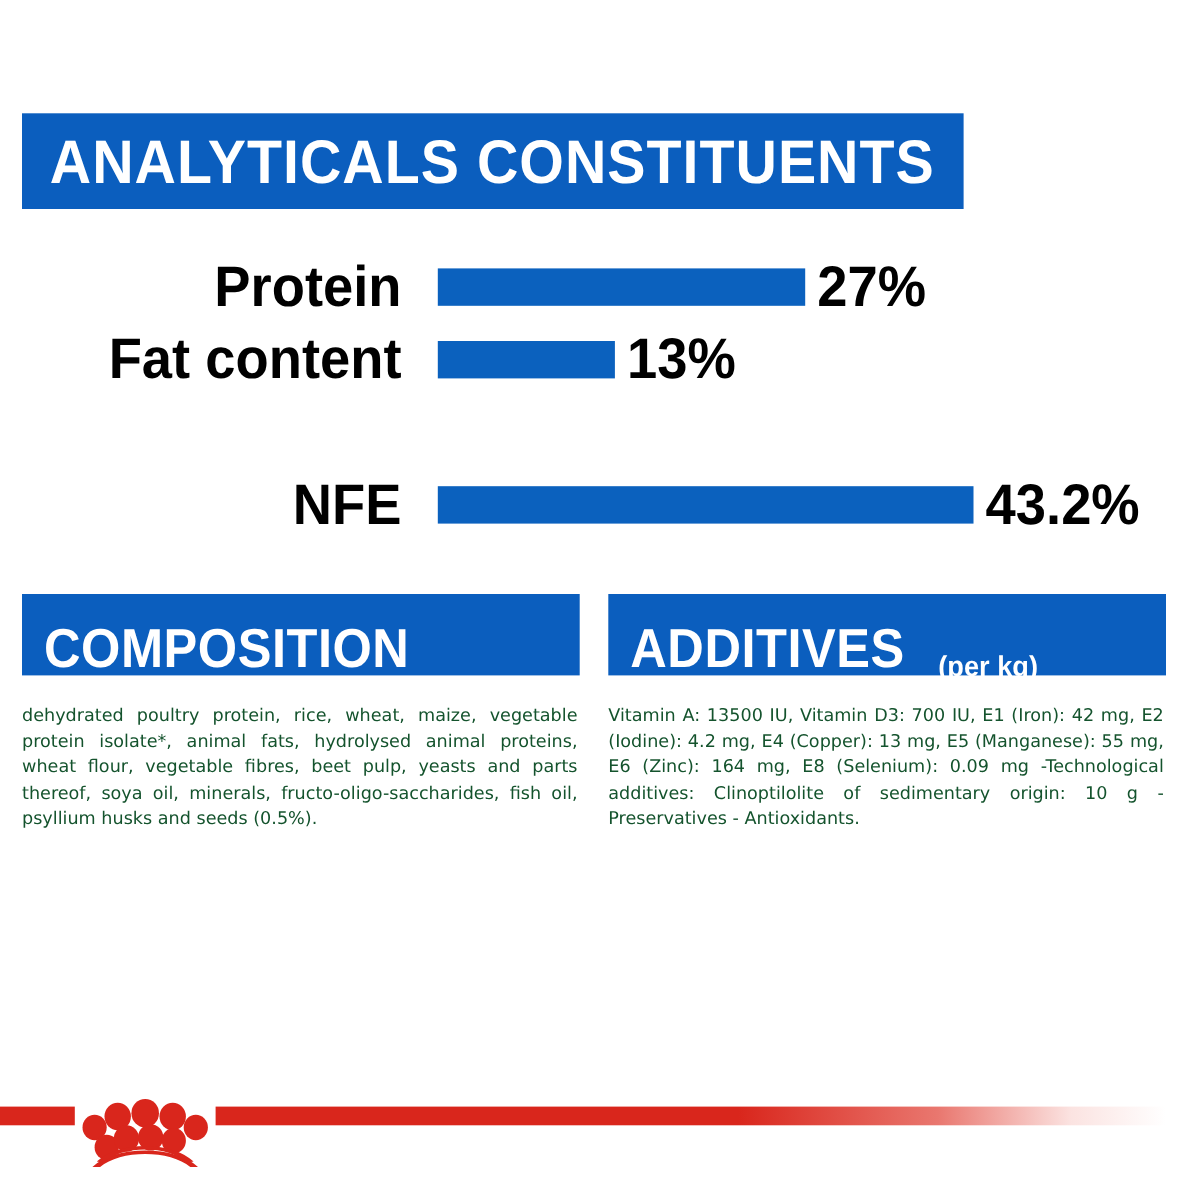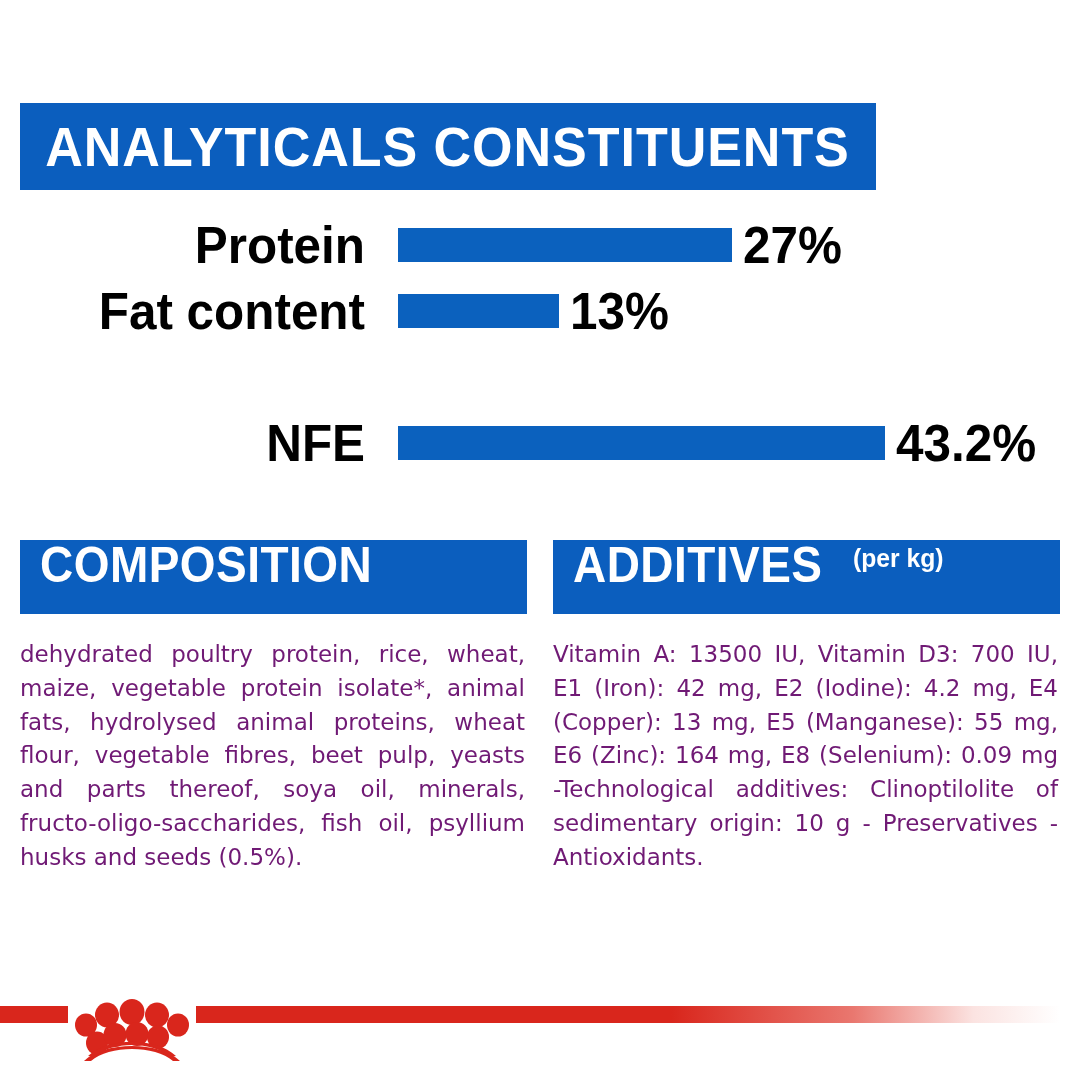--- a/index.html
+++ b/index.html
@@ -41,21 +41,21 @@
     letter-spacing: 1px;
     transform: scaleX(0.93);
     line-height: 1;
     white-space: nowrap;
   }
 
   
   .chart {
     position: absolute;
     left: 0px;
-    top: 212px;
+    top: 228px;
     width: 1080px;
     height: 288px;
   }
   .chart-row {
     position: absolute;
     left: 0;
     width: 1080px;
     height: 66px;
     display: flex;
     align-items: center;
@@ -99,21 +99,21 @@
     position: absolute;
     top: 540px;
   }
   .panel.left  { left: 20px;  width: 507px; }
   .panel.right { left: 553px; width: 507px; }
 
   .panel-banner {
     height: 74px;
     background: #0B5EBE;
     display: flex;
-    align-items: flex-start;
+    align-items: flex-end;
     padding-left: 20px;
     box-sizing: border-box;
   }
   .panel-banner-title {
     color: #ffffff;
     font-family: "Liberation Sans Narrow", "Liberation Sans", sans-serif;
     font-weight: bold;
     font-size: 50px;
     letter-spacing: 0.5px;
     transform: scaleX(0.92);
@@ -130,23 +130,23 @@
     margin-left: 9px;
     transform: scaleX(0.95);
     transform-origin: left center;
     position: relative;
     top: 5px;
     white-space: nowrap;
   }
   .panel-body {
     margin-top: 24px;
     font-family: "DejaVu Sans", sans-serif;
-    font-size: 23px;
+    font-size: 16px;
     line-height: 1.47;
-    color: #701a75;
+    color: #14532d;
     text-align: justify;
     text-justify: inter-word;
     padding-right: 2px;
   }
 
   
   .footer {
     position: absolute;
     left: 0;
     top: 985px;

